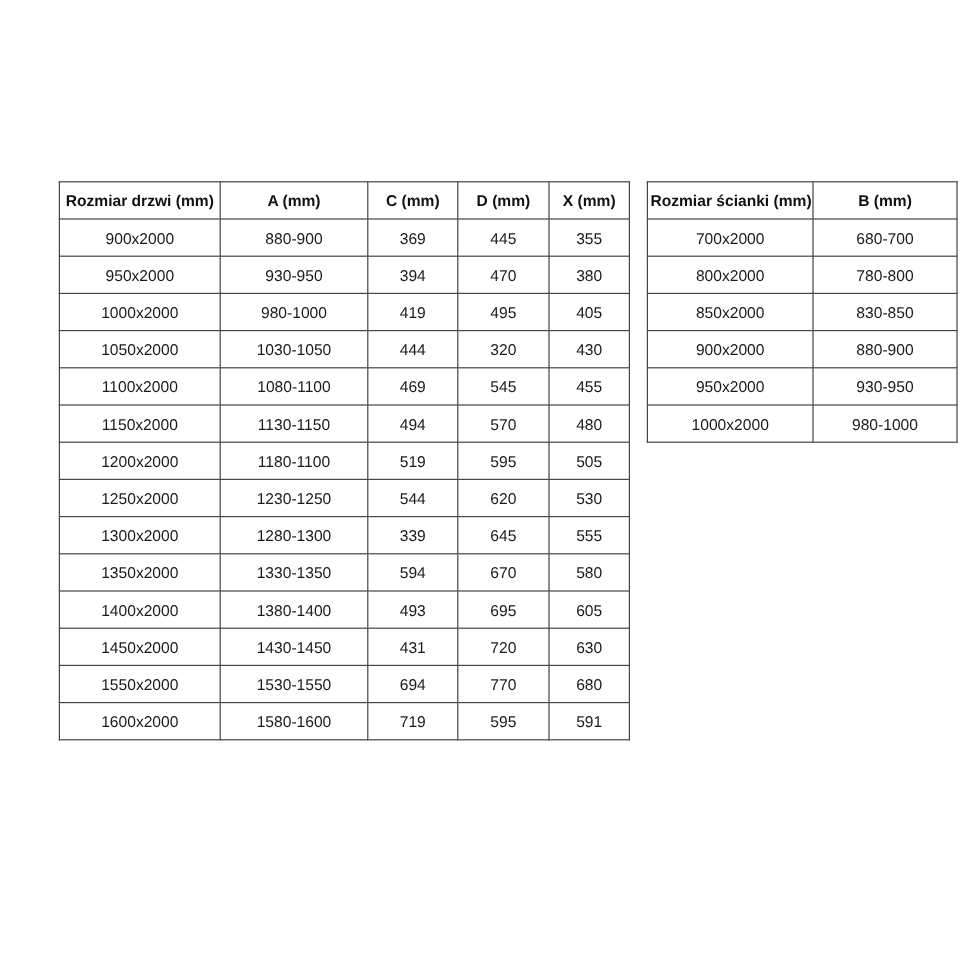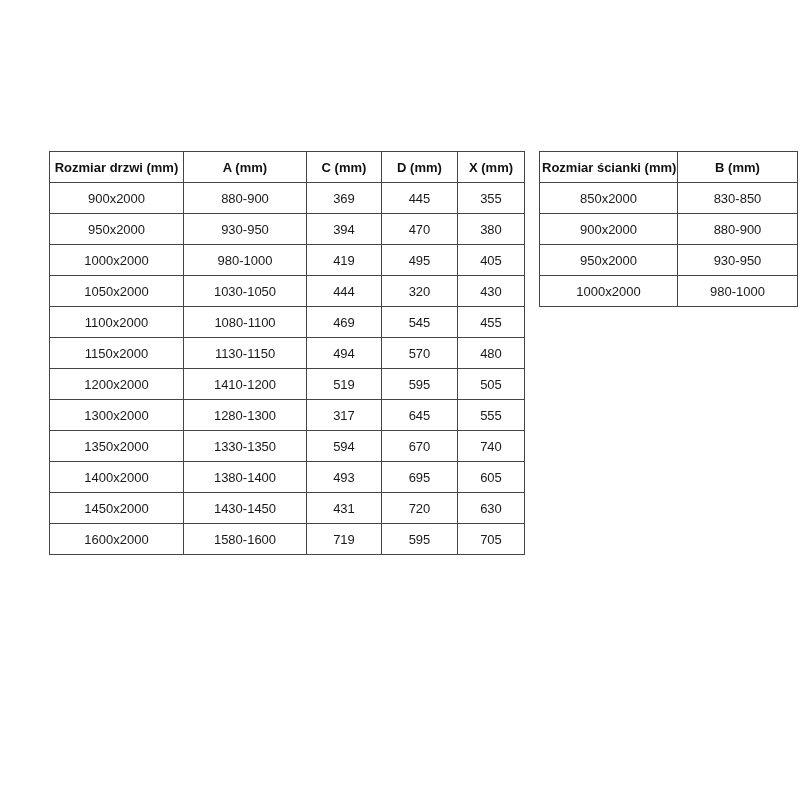--- a/index.html
+++ b/index.html
@@ -109,76 +109,98 @@
         </tr>
         <tr>
           <td>1150x2000</td>
           <td>1130-1150</td>
           <td>494</td>
           <td>570</td>
           <td>480</td>
         </tr>
         <tr>
           <td>1200x2000</td>
-          <td>1410-1200</td>
+          <td>1180-1100</td>
           <td>519</td>
           <td>595</td>
           <td>505</td>
         </tr>
         <tr>
+          <td>1250x2000</td>
+          <td>1230-1250</td>
+          <td>544</td>
+          <td>620</td>
+          <td>530</td>
+        </tr>
+        <tr>
           <td>1300x2000</td>
           <td>1280-1300</td>
-          <td>317</td>
+          <td>339</td>
           <td>645</td>
           <td>555</td>
         </tr>
         <tr>
           <td>1350x2000</td>
           <td>1330-1350</td>
           <td>594</td>
           <td>670</td>
-          <td>740</td>
+          <td>580</td>
         </tr>
         <tr>
           <td>1400x2000</td>
           <td>1380-1400</td>
           <td>493</td>
           <td>695</td>
           <td>605</td>
         </tr>
         <tr>
           <td>1450x2000</td>
           <td>1430-1450</td>
           <td>431</td>
           <td>720</td>
           <td>630</td>
         </tr>
         <tr>
+          <td>1550x2000</td>
+          <td>1530-1550</td>
+          <td>694</td>
+          <td>770</td>
+          <td>680</td>
+        </tr>
+        <tr>
           <td>1600x2000</td>
           <td>1580-1600</td>
           <td>719</td>
           <td>595</td>
-          <td>705</td>
+          <td>591</td>
         </tr>
       </tbody>
   </table>
 
   <table class="spec" id="wall-table">
     <colgroup>
         <col>
         <col>
       </colgroup>
     <thead>
         <tr>
           <th>Rozmiar ścianki (mm)</th>
           <th>B (mm)</th>
         </tr>
       </thead>
     <tbody>
         <tr>
+          <td>700x2000</td>
+          <td>680-700</td>
+        </tr>
+        <tr>
+          <td>800x2000</td>
+          <td>780-800</td>
+        </tr>
+        <tr>
           <td>850x2000</td>
           <td>830-850</td>
         </tr>
         <tr>
           <td>900x2000</td>
           <td>880-900</td>
         </tr>
         <tr>
           <td>950x2000</td>
           <td>930-950</td>

